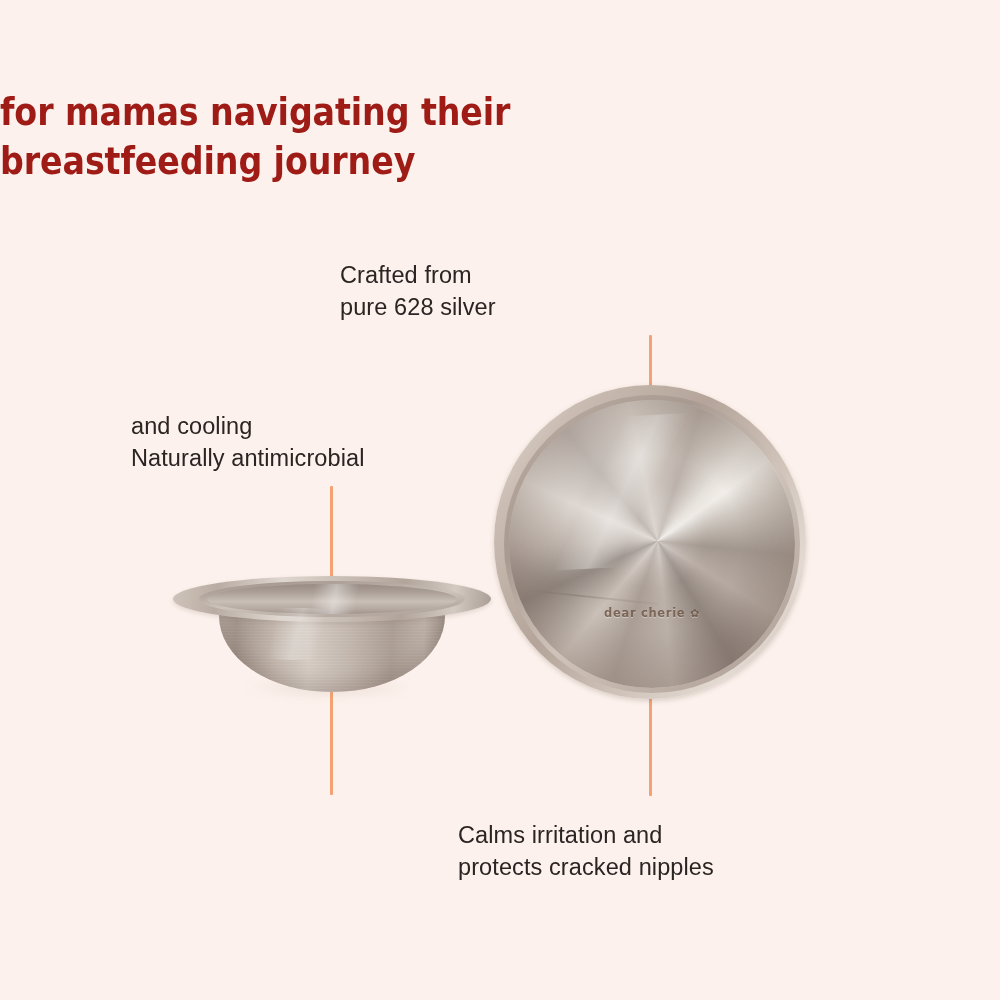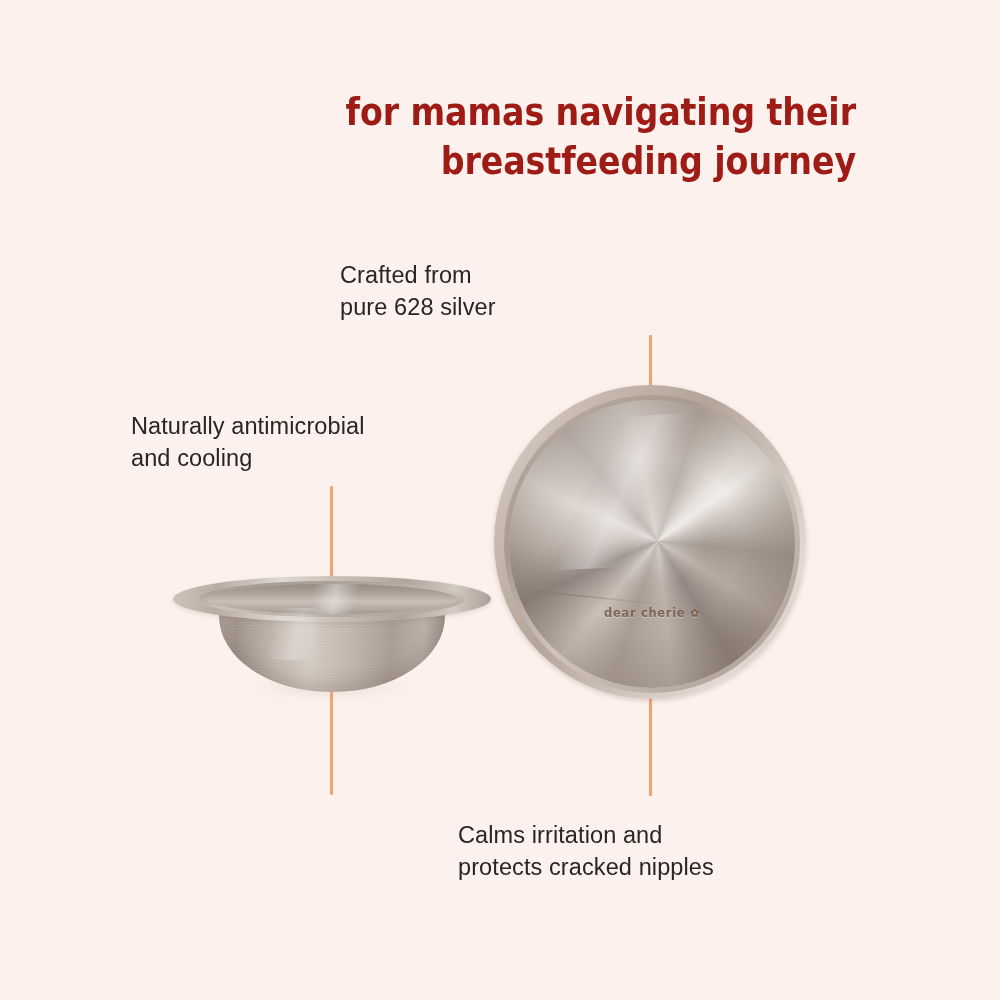--- a/index.html
+++ b/index.html
@@ -20,21 +20,21 @@
     height: 1000px;
     background: #FCF1EC;
   }
 
   
   .headline {
     position: absolute;
     left: 0;
     top: 88px;
     width: 856px;
-    text-align: right;
+    text-align: left;
     color: #9E1B16;
     font-family: "DejaVu Sans Condensed", "Liberation Sans", sans-serif;
     font-weight: 700;
     font-size: 37px;
     line-height: 49px;
     letter-spacing: -0.1px;
   }
   .headline .l2 { display: block; }
 
   
@@ -256,22 +256,22 @@
     <span class="ln l2">breastfeeding journey</span>
   </div>
 
   <div class="label" id="label-crafted">
     <span class="ln">Crafted from</span>
     <span class="ln">pure 628 silver</span>
   </div>
   <div class="leader" id="leader-crafted"></div>
 
   <div class="label" id="label-antimicro">
+    <span class="ln">and cooling</span>
     <span class="ln">Naturally antimicrobial</span>
-    <span class="ln">and cooling</span>
   </div>
   <div class="leader" id="leader-antimicro"></div>
 
   <div class="leader" id="leader-seamless"></div>
 
   <div class="label" id="label-calms">
     <span class="ln">Calms irritation and</span>
     <span class="ln">protects cracked nipples</span>
   </div>
   <div class="leader" id="leader-calms"></div>

